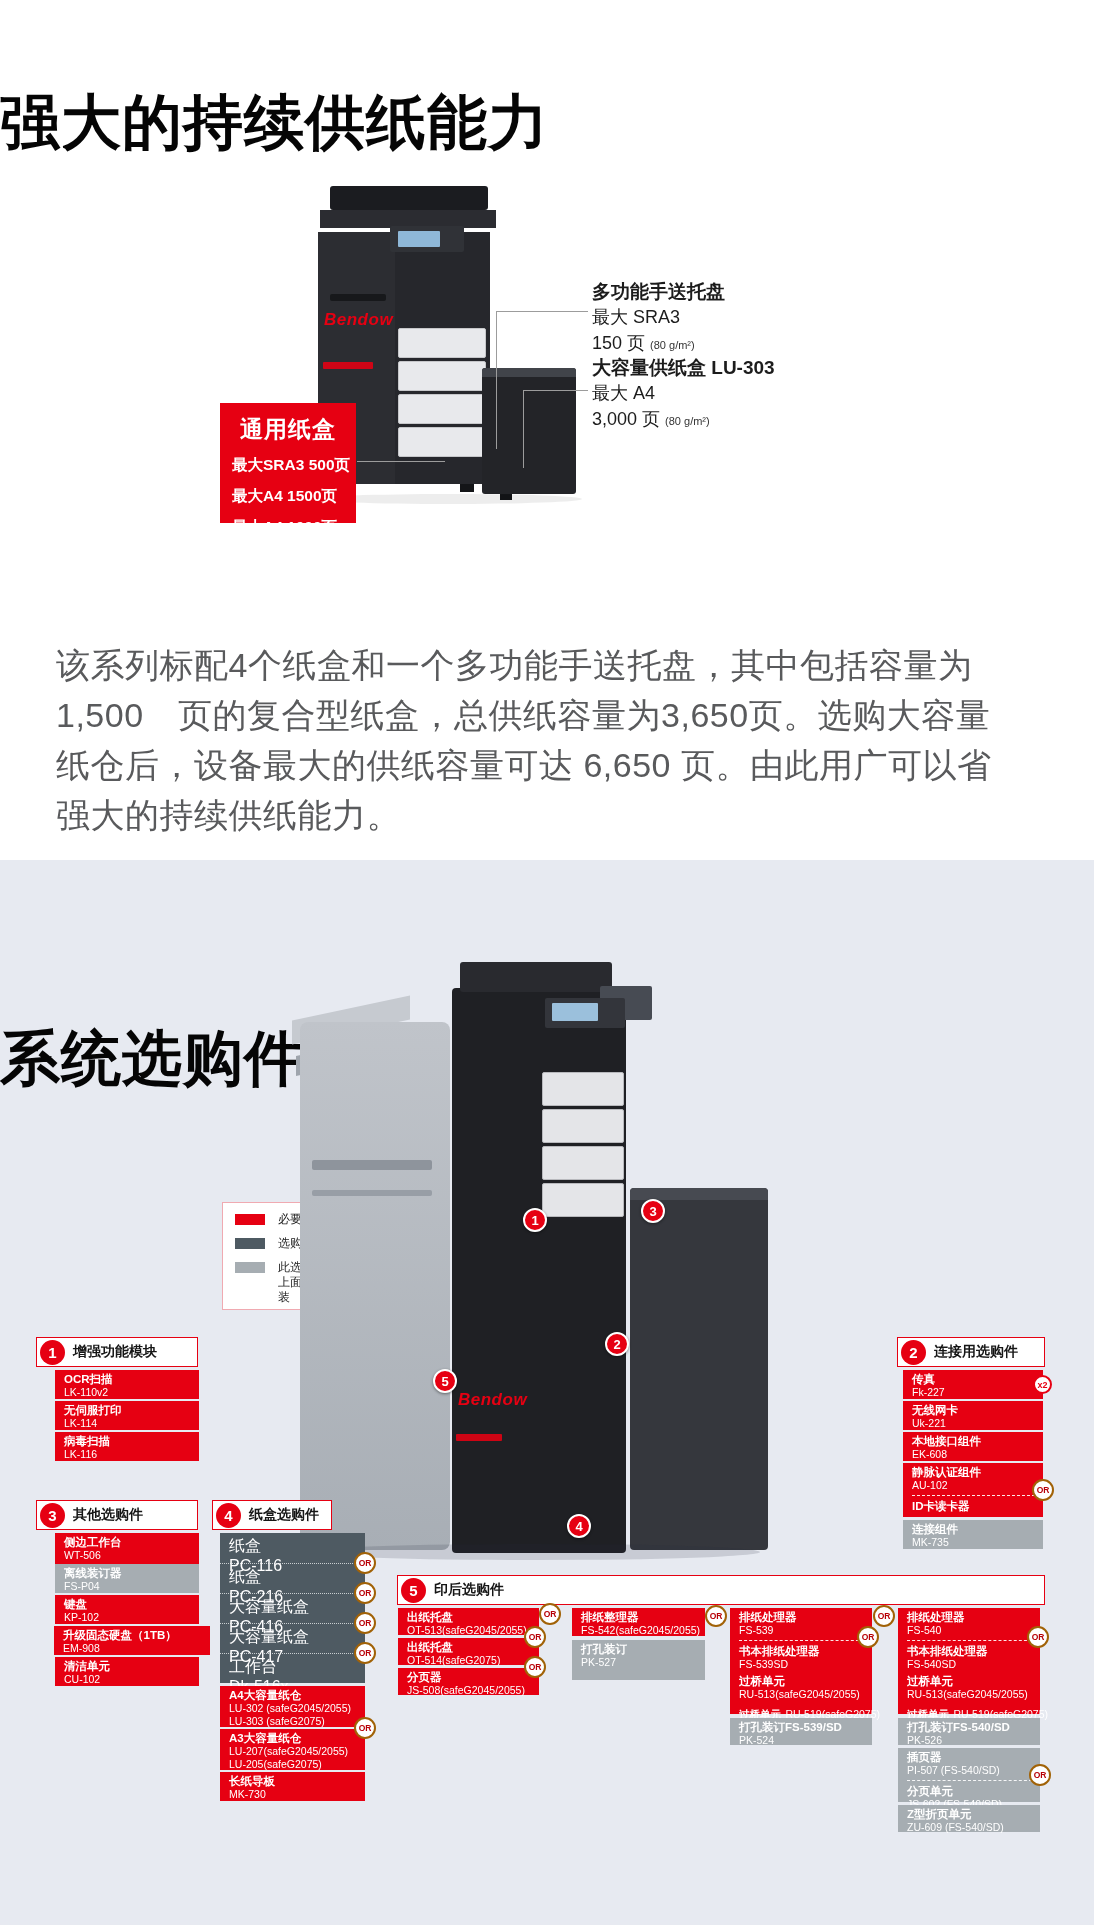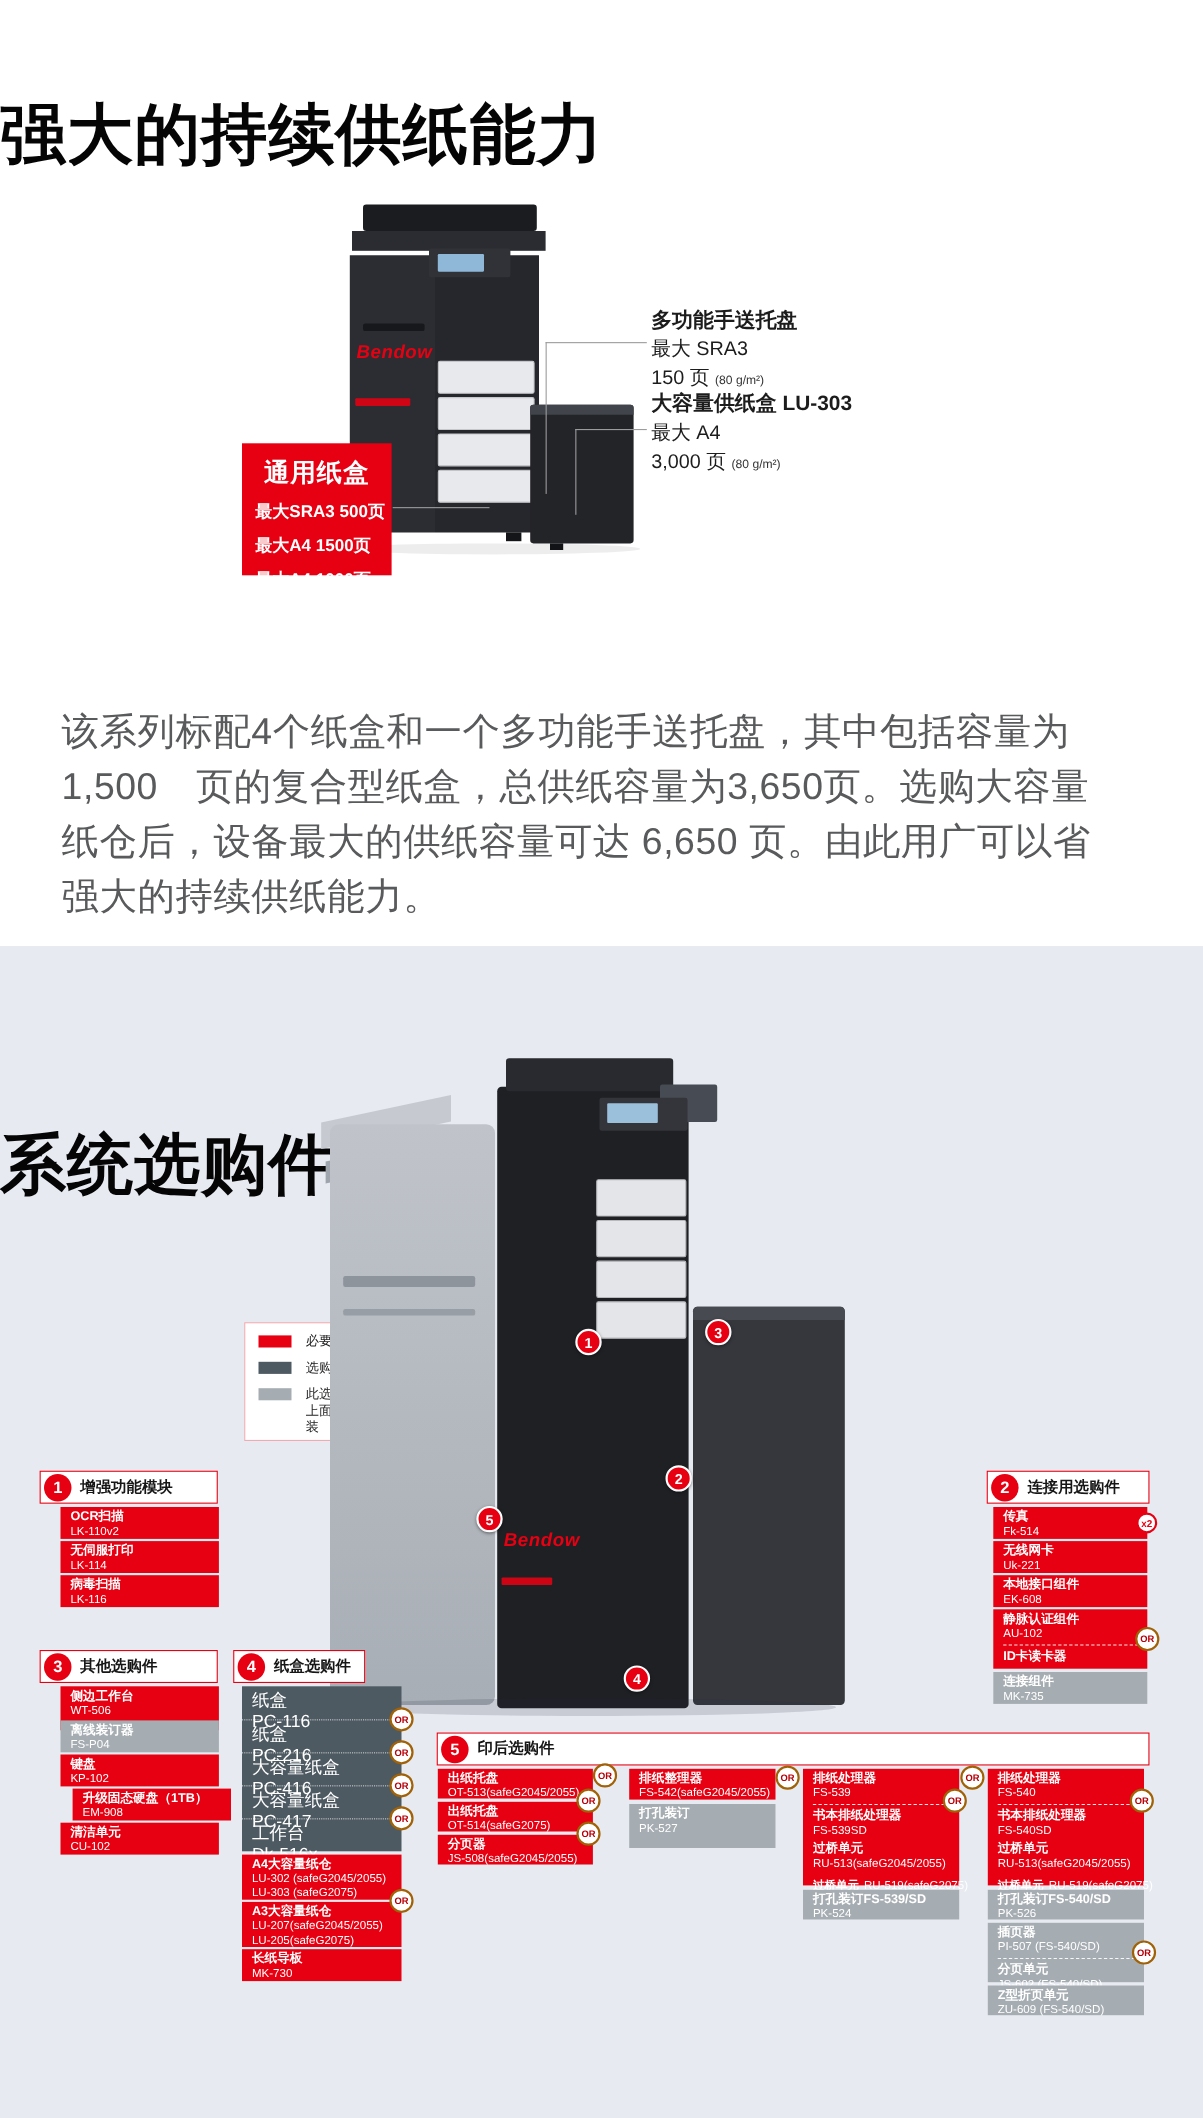--- a/index.html
+++ b/index.html
@@ -194,21 +194,21 @@
   </div>
 
   <div class="hdr" style="left:897px;top:1337px;width:148px">
     <div class="c">
         <span>2</span>
       </div>
     <div class="t">连接用选购件</div>
   </div>
   <div class="opt req" style="left:903px;top:1370px;width:140px;height:29px">
     <div class="n">传真</div>
-    <div class="m">Fk-514</div>
+    <div class="m">Fk-227</div>
   </div>
   <div class="badge x2b" style="left:1033px;top:1375px">
       <span>x2</span>
     </div>
   <div class="opt req" style="left:903px;top:1401px;width:140px;height:29px">
     <div class="n">无线网卡</div>
     <div class="m">Uk-221</div>
   </div>
   <div class="opt req" style="left:903px;top:1432px;width:140px;height:29px">
     <div class="n">本地接口组件</div>
@@ -239,21 +239,21 @@
     <div class="m">WT-506</div>
   </div>
   <div class="opt cond" style="left:55px;top:1564px;width:144px;height:29px">
     <div class="n">离线装订器</div>
     <div class="m">FS-P04</div>
   </div>
   <div class="opt req" style="left:55px;top:1595px;width:144px;height:29px">
     <div class="n">键盘</div>
     <div class="m">KP-102</div>
   </div>
-  <div class="opt req" style="left:66px;top:1626px;width:144px;height:29px">
+  <div class="opt req" style="left:54px;top:1626px;width:156px;height:29px">
     <div class="n">升级固态硬盘（1TB）</div>
     <div class="m">EM-908</div>
   </div>
   <div class="opt req" style="left:55px;top:1657px;width:144px;height:29px">
     <div class="n">清洁单元</div>
     <div class="m">CU-102</div>
   </div>
 
   <div class="hdr" style="left:212px;top:1500px;width:120px">
     <div class="c">

